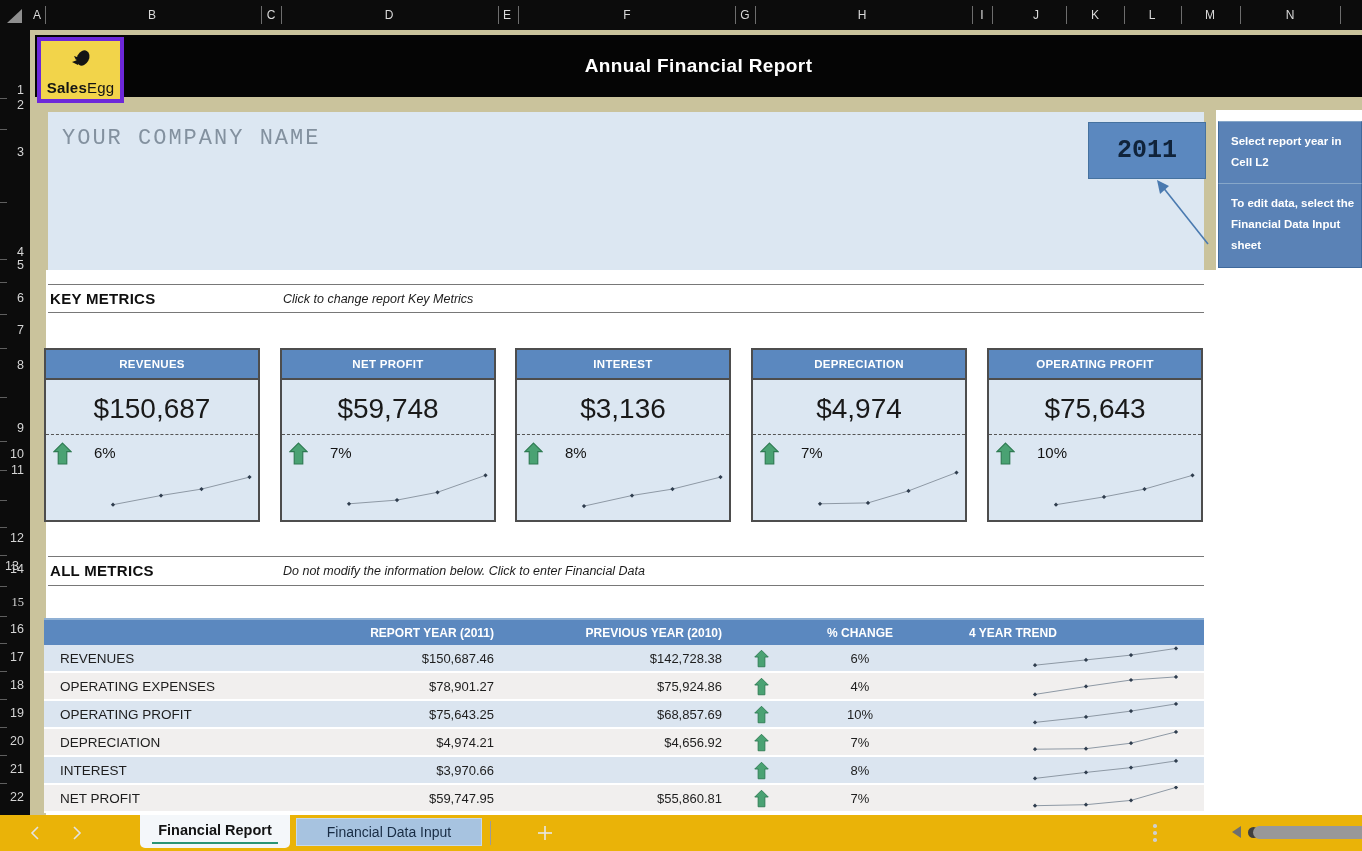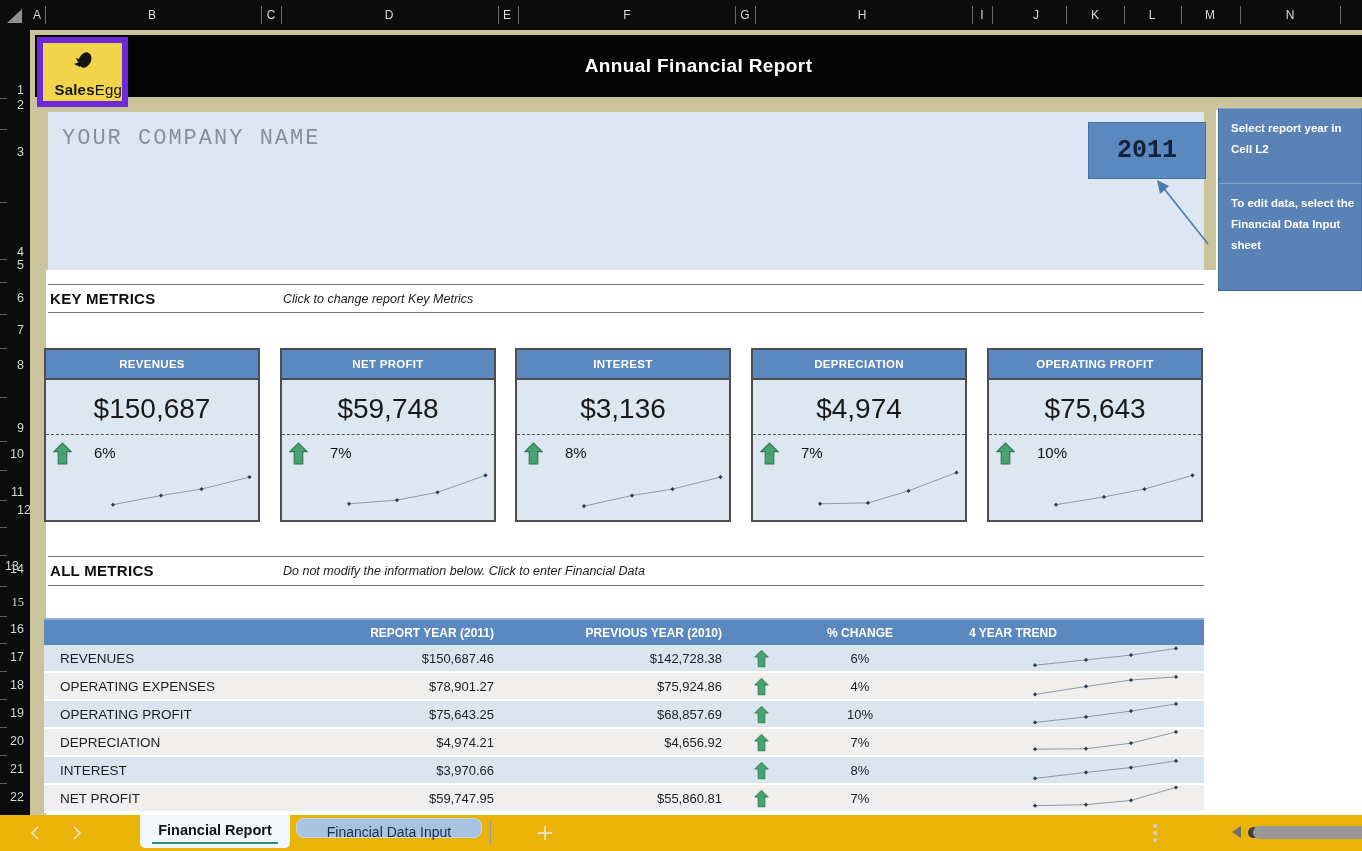--- a/index.html
+++ b/index.html
@@ -15,21 +15,21 @@
   .colhdr-tick{position:absolute;top:6px;width:1px;height:18px;background:#6d6d6d;}
   #rowGutter{left:0;top:30px;width:30px;height:785px;background:#0c0c0c;}
   .rownum{position:absolute;left:0;width:24px;text-align:right;color:#d5d5d5;font-size:12.5px;transform:translateY(-50%);}
   .rowtick{position:absolute;left:0;width:7px;height:1px;background:#5f5f5f;}
 
   
   .tan{background:var(--tan);}
   #titleBar{left:35px;top:35px;width:1327px;height:62px;background:#050505;}
   #titleText{left:0;top:0;width:100%;height:62px;line-height:62px;text-align:center;color:#fff;
              font-size:19px;font-weight:700;letter-spacing:.4px;}
-  #logo{left:2px;top:2px;width:79px;height:58px;background:#f2d44a;border:6px solid #6d28d9;text-align:right;}
+  #logo{left:2px;top:2px;width:79px;height:58px;background:#f2d44a;border:4px solid #6d28d9;text-align:center;}
   #logoText{position:absolute;left:0;bottom:3px;width:100%;font-size:15px;color:#141414;letter-spacing:.2px;}
   #logoText b{font-weight:800;}
 
   
   #companyPanel{left:48px;top:112px;width:1156px;height:158px;background:var(--panel);font-family:Liberation Mono, monospace;}
   #companyName{left:14px;top:14px;font-size:22px;letter-spacing:2px;color:#83919f;}
   #yearBox{left:1040px;top:10px;width:116px;height:55px;background:var(--accent);border:1px solid #46729f;
            text-align:center;line-height:55px;font-size:25px;font-weight:700;color:#10233a;}
   .instrBox{left:1218px;width:144px;background:var(--instr);border:1px solid #3f699c;border-top:1px solid #87a7c9;
             color:#fff;font-weight:700;font-size:11.5px;line-height:21px;padding:9px 6px 9px 12px;box-sizing:border-box;}
@@ -62,22 +62,22 @@
   .t-ry{left:190px;width:260px;} .t-py{left:418px;width:260px;}
   .t-arrow{left:704px;width:26px;} .t-pct{left:744px;width:144px;}
   .t-trend{left:985px;width:150px;} .t-trend-hd{left:925px;width:220px;}
 
   
   #tabBar{left:0;top:815px;width:1362px;height:36px;background:#eab308;}
   .navChev{position:absolute;top:10px;width:16px;height:16px;}
   #tabActive{position:absolute;left:140px;top:0;width:150px;height:33px;background:#f4f7fa;border-radius:0 0 5px 5px;
              text-align:center;line-height:31px;font-size:14.5px;font-weight:700;color:#141414;}
   #tabActiveUnderline{position:absolute;left:12px;right:12px;bottom:4px;height:2.5px;background:var(--underline);}
-  #tabInactive{position:absolute;left:296px;top:3px;width:186px;height:20px;background:#a7c3e0;border:1px solid #c6d9ec;
-               border-radius:8px;box-sizing:border-box;text-align:center;line-height:26px;font-size:14px;color:#182c44;}
+  #tabInactive{position:absolute;left:296px;top:3px;width:186px;height:28px;background:#a7c3e0;border:1px solid #c6d9ec;
+               border-radius:0;box-sizing:border-box;text-align:center;line-height:26px;font-size:14px;color:#182c44;}
   #tabSep{position:absolute;left:490px;top:6px;width:1px;height:24px;background:#9a9a9a;}
   #addSheet{position:absolute;left:536px;top:9px;width:18px;height:18px;}
   #kebab{position:absolute;left:1152px;top:9px;width:6px;height:18px;}
   .kdot{position:absolute;left:1px;width:3.5px;height:3.5px;border-radius:50%;background:#cfcfcf;}
   #scrollLeftArrow{position:absolute;left:1232px;top:11px;width:0;height:0;
                    border-top:6px solid transparent;border-bottom:6px solid transparent;border-right:9px solid #6f6f6f;}
   #scrollDot{position:absolute;left:1248px;top:12px;width:11px;height:11px;border-radius:50%;background:#3f3f3f;}
   #scrollThumb{position:absolute;left:1253px;top:11px;width:109px;height:13px;border-radius:7px 0 0 7px;background:#989898;}
 </style>
 </head>
@@ -132,23 +132,23 @@
       <span class="rownum" style="top: 268px;">6</span>
       <div class="rowtick" style="top: 284px;"></div>
       <span class="rownum" style="top: 300px;">7</span>
       <div class="rowtick" style="top: 317.5px;"></div>
       <span class="rownum" style="top: 335px;">8</span>
       <div class="rowtick" style="top: 366.5px;"></div>
       <span class="rownum" style="top: 398px;">9</span>
       <div class="rowtick" style="top: 411px;"></div>
       <span class="rownum" style="top: 424px;">10</span>
       <div class="rowtick" style="top: 440px;"></div>
-      <span class="rownum" style="top: 462px;">11</span>
+      <span class="rownum" style="top: 440px;">11</span>
       <div class="rowtick" style="top: 470px;"></div>
-      <span class="rownum" style="top: 480px; margin-left: 7px;">12</span>
+      <span class="rownum" style="top: 508px;">12</span>
       <div class="rowtick" style="top: 497px;"></div>
       <span class="rownum" style="top: 536px; text-align: center;">13</span>
       <div class="rowtick" style="top: 524.5px;"></div>
       <span class="rownum" style="top: 539px;">14</span>
       <div class="rowtick" style="top: 555.5px;"></div>
       <span class="rownum" style="top: 572px; font-family: Liberation Serif, serif;">15</span>
       <div class="rowtick" style="top: 585.5px;"></div>
       <span class="rownum" style="top: 599px;">16</span>
       <div class="rowtick" style="top: 613px;"></div>
       <span class="rownum" style="top: 627px;">17</span>
@@ -183,22 +183,22 @@
   </div>
 
   <div class="abs" id="companyPanel">
     <div class="abs" id="companyName">YOUR COMPANY NAME</div>
     <div class="abs" id="yearBox">2011</div>
   </div>
   <svg class="abs" style="left:1140px;top:172px;" width="80" height="80">
     <line x1="68" y1="72" x2="22" y2="14" stroke="#4a7ab0" stroke-width="1.6"></line>
     <polygon points="17,8 29,14 20,22" fill="#4a7ab0"></polygon>
   </svg>
-  <div class="abs instrBox" style="top:108px;height:86px;">Select  report year in Cell L2</div>
-  <div class="abs instrBox" style="top:183px;height:108px;">To edit data, select the Financial Data Input sheet</div>
+  <div class="abs instrBox" style="top:121px;height:86px;">Select  report year in Cell L2</div>
+  <div class="abs instrBox" style="top:183px;height:85px;">To edit data, select the Financial Data Input sheet</div>
 
   <div class="abs rule" style="left:48px;top:284px;width:1156px;"></div>
   <div class="abs sectionTitle" style="left:50px;top:290px;">KEY METRICS</div>
   <div class="abs sectionNote" style="left:283px;top:292px;">Click to change report Key Metrics</div>
   <div class="abs rule" style="left:48px;top:312px;width:1156px;"></div>
   <div id="cards">
       <div class="card" style="left: 44px;">
         <div class="card-head">REVENUES</div>
         <div class="card-value">$150,687</div>
         <div class="card-divider"></div>

